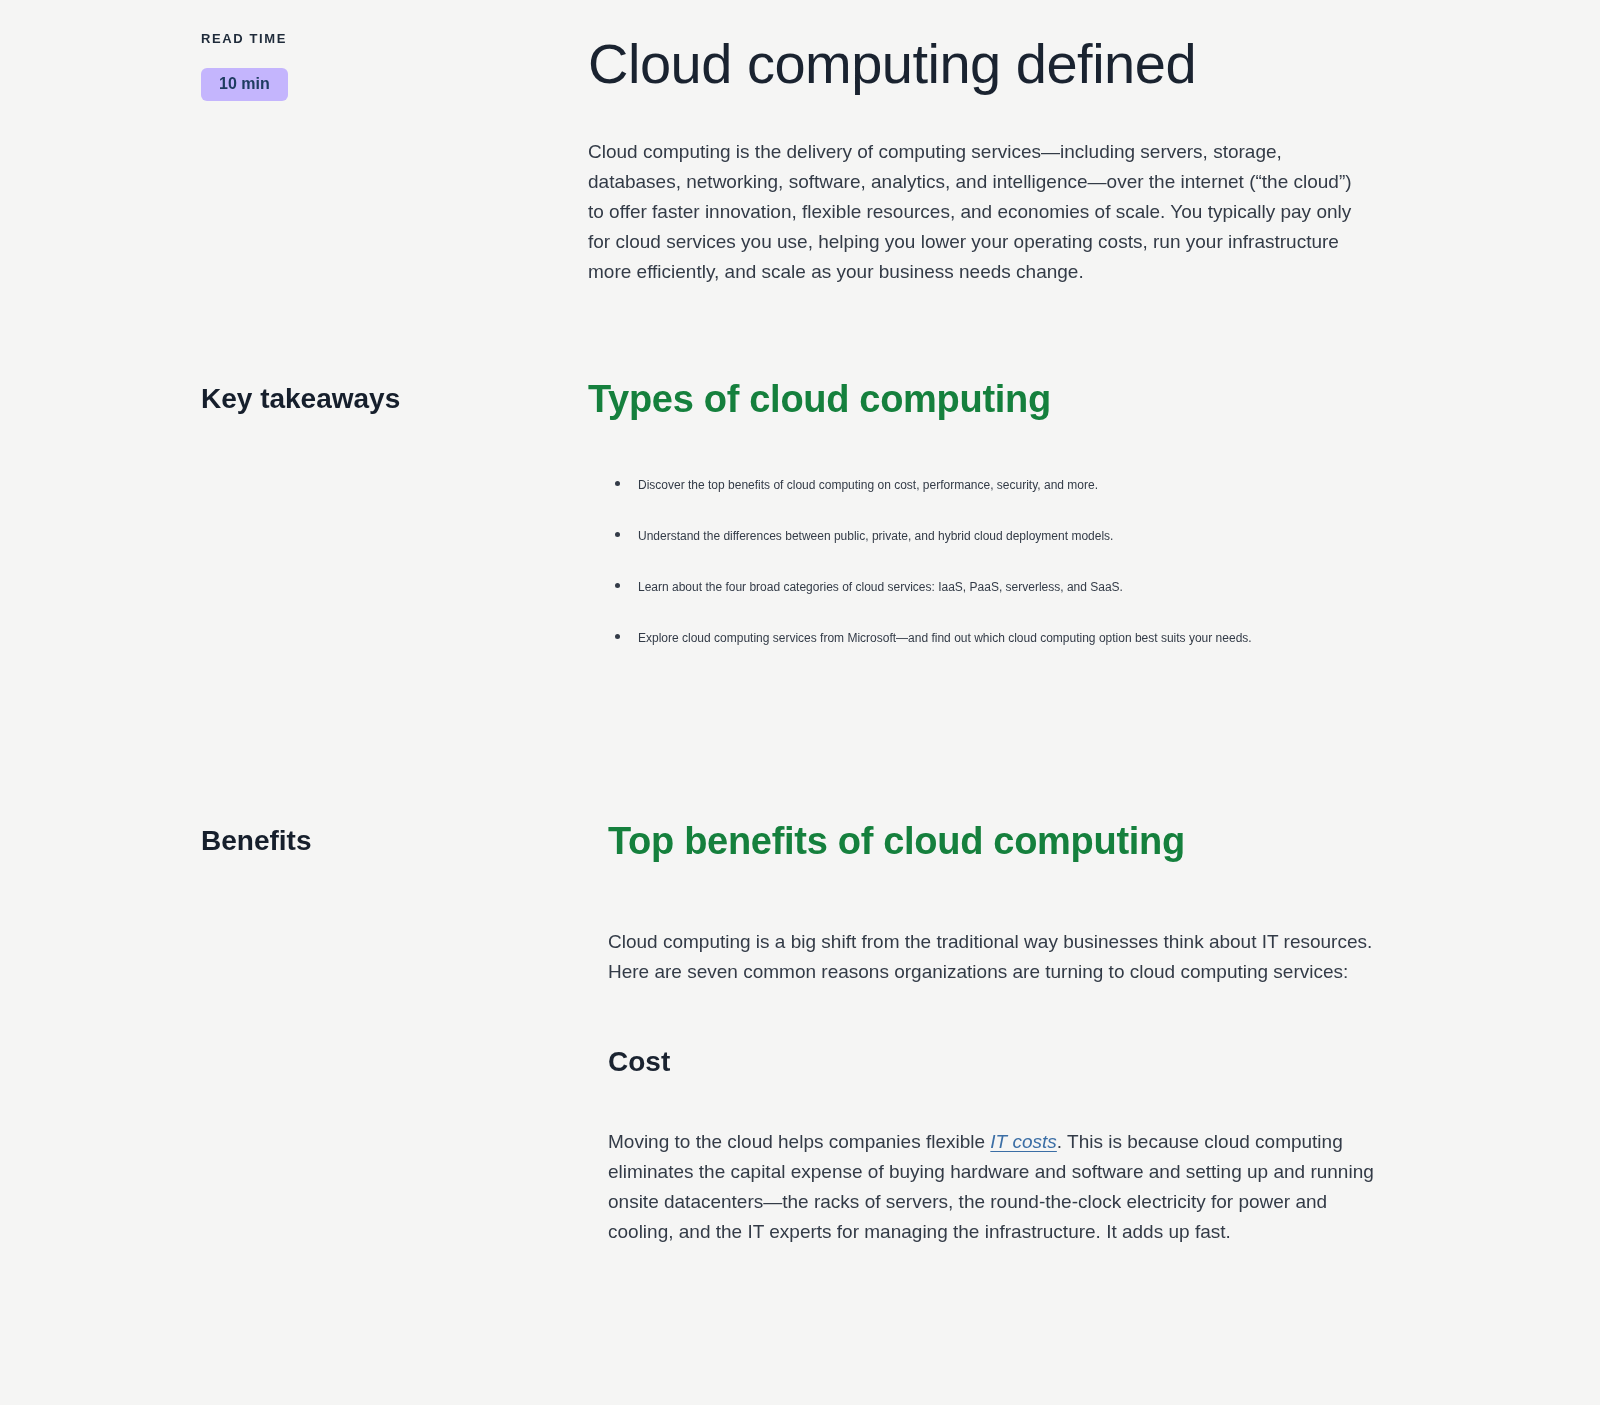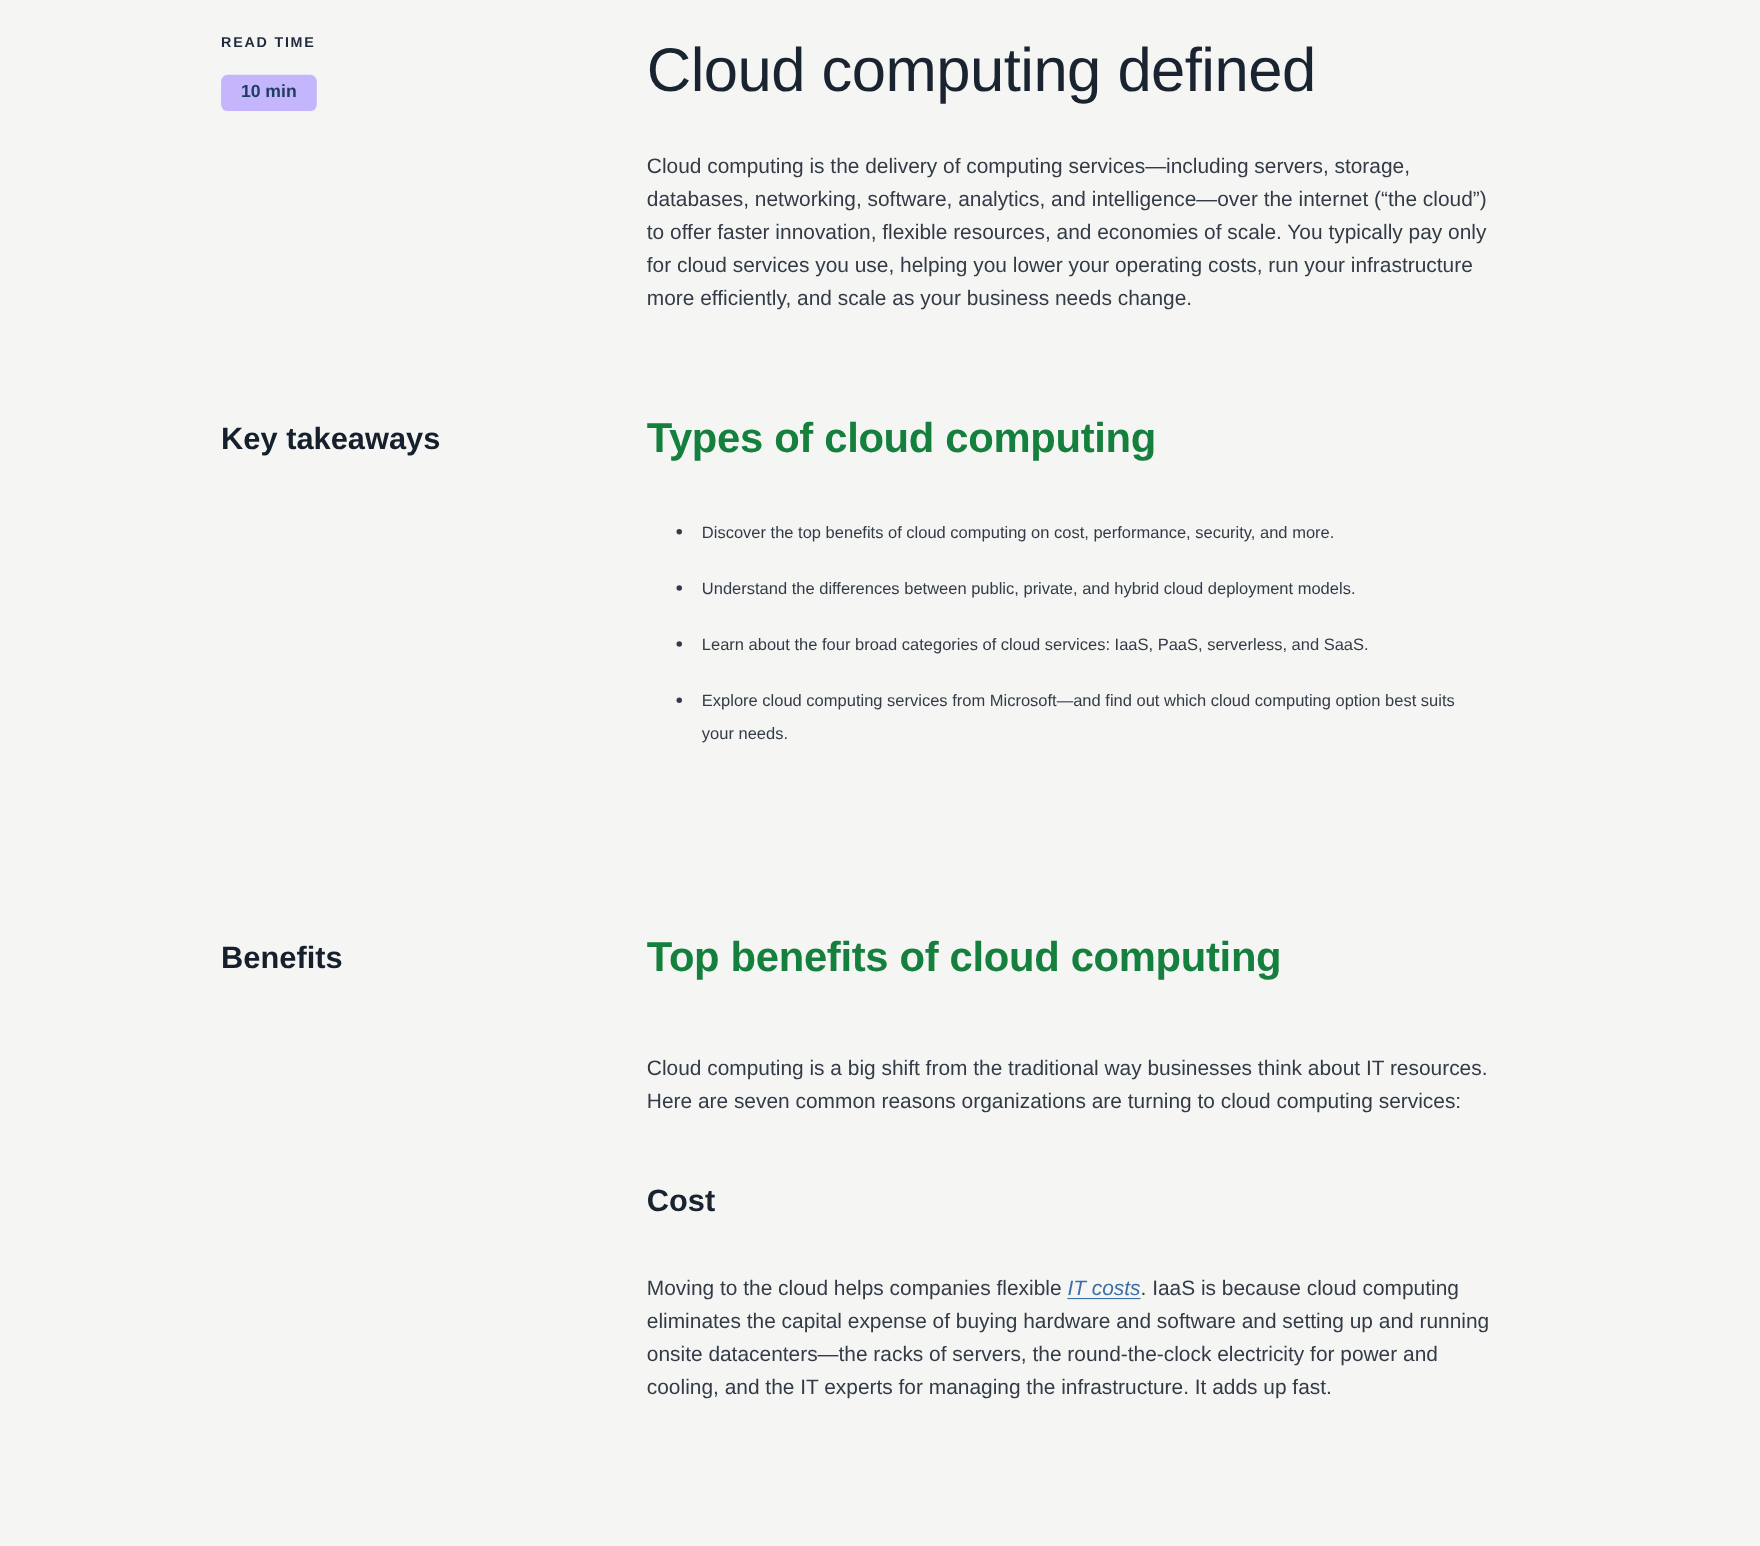--- a/index.html
+++ b/index.html
@@ -82,28 +82,28 @@
     color: #333b47;
   }
   .intro { margin-top: 40px; }
   .row-takeaways { margin-top: 90px; }
   .takeaway-list {
     margin-top: 48px;
     padding-left: 44px;
     list-style: disc;
   }
   .takeaway-list li {
-    font-size: 15px;
+    font-size: 12px;
     line-height: 30px;
     color: #333b47;
     margin-bottom: 20px;
     padding-left: 6px;
   }
   .takeaway-list li::marker { color: #333b47; font-size: 17px; }
-  .row-benefits { margin-top: 146px; }
+  .row-benefits { margin-top: 146px; gap: 20px; }
   .benefits-intro { margin-top: 64px; }
   .cost-heading { margin-top: 57px; }
   .cost-paragraph { margin-top: 47px; }
   a.text-link {
     color: #3b6ea5;
     text-decoration: underline;
     text-underline-offset: 3px;
     cursor: pointer;
     font-style: italic;
   }
@@ -141,18 +141,18 @@
 
   <div class="row row-benefits">
     <div class="rail">
       <span class="rail-nav-label">Benefits</span>
     </div>
     <div class="content">
       <h2 class="section-title">Top benefits of cloud computing</h2>
       <p class="body-text benefits-intro">Cloud computing is a big shift from the traditional way businesses think about IT resources. Here are seven common reasons organizations are turning to cloud computing services:</p>
       <h3 class="sub-title cost-heading">Cost</h3>
       <p class="body-text cost-paragraph">
-        <span>Moving to the cloud helps companies flexible </span><a class="text-link">IT costs</a><span>. IaaS is because cloud computing eliminates the capital expense of buying hardware and software and setting up and running onsite datacenters—the racks of servers, the round-the-clock electricity for power and cooling, and the IT experts for managing the infrastructure. It adds up fast.</span>
+        <span>Moving to the cloud helps companies flexible </span><a class="text-link">IT costs</a><span>. This is because cloud computing eliminates the capital expense of buying hardware and software and setting up and running onsite datacenters—the racks of servers, the round-the-clock electricity for power and cooling, and the IT experts for managing the infrastructure. It adds up fast.</span>
       </p>
     </div>
   </div>
 
 </div>
 
 </body></html>

